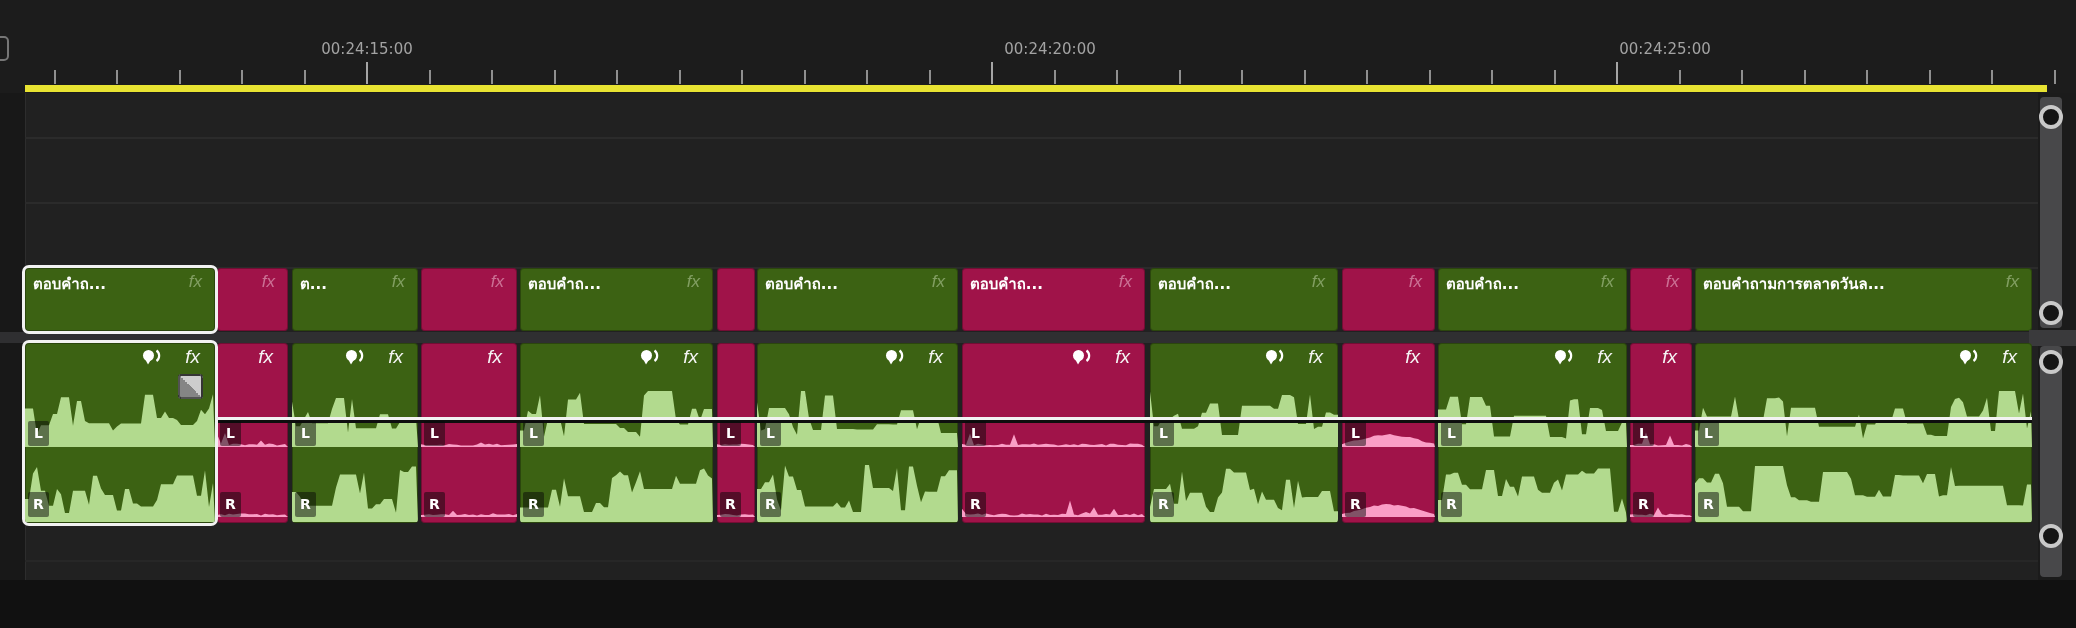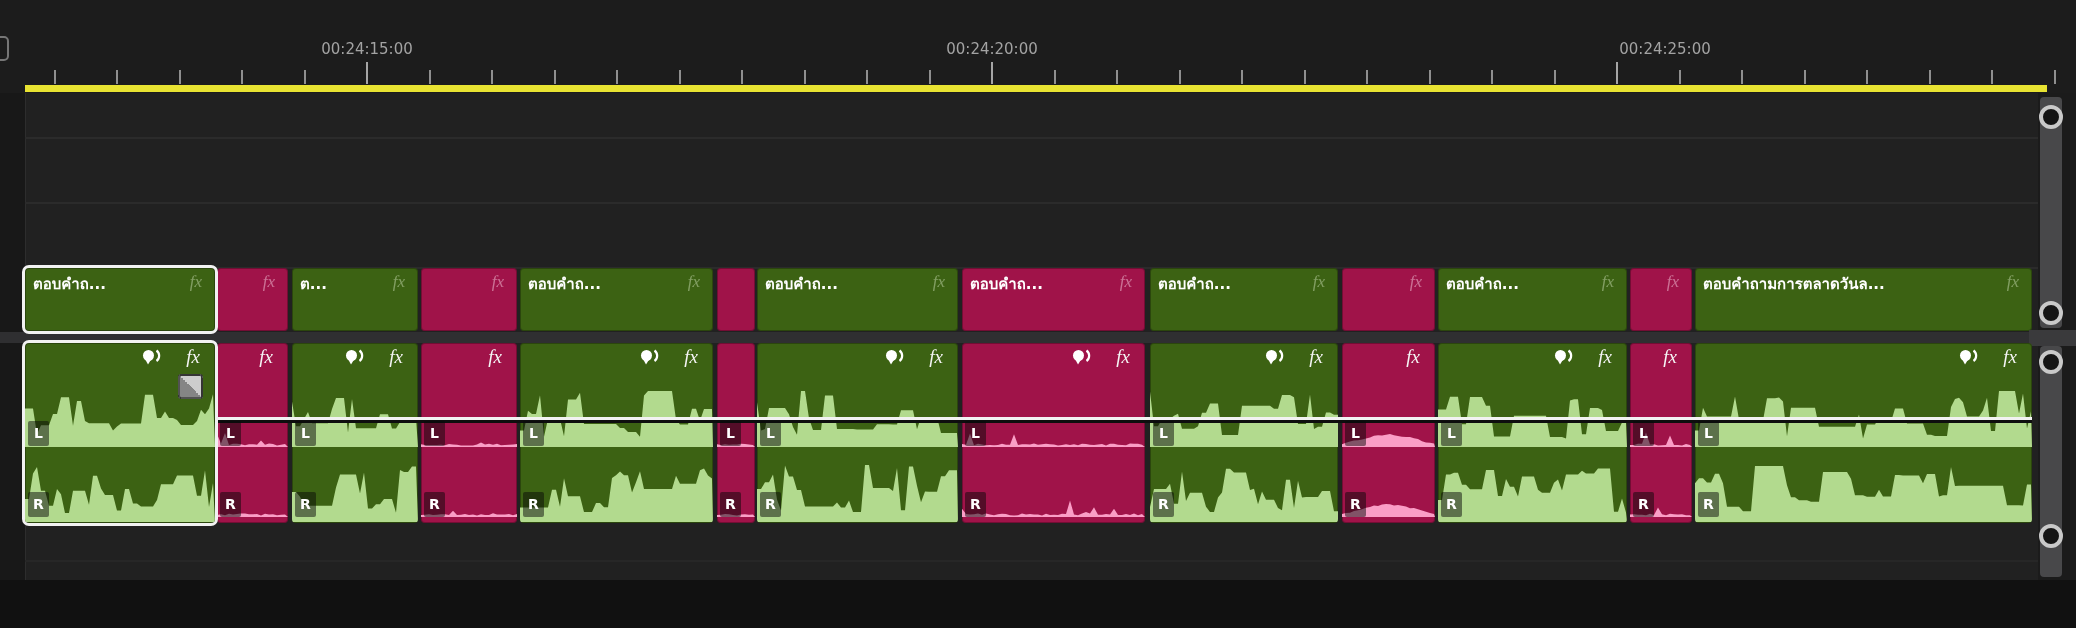--- a/index.html
+++ b/index.html
@@ -21,21 +21,21 @@
   .rowline{position:absolute;left:25px;width:2013px;height:2px;background:#2b2b2b;}
   #leftedge{left:25px;top:93px;width:1px;height:490px;background:#2d2d2d;}
   #va-strip{left:0;top:332px;width:2076px;height:11px;background:#2f2f31;}
   #va-block{left:2029px;top:330px;width:47px;height:16px;background:#3a3a3c;}
   
   .vclip{position:absolute;top:268px;height:63px;border-radius:4px;box-shadow:inset 0 0 0 1px rgba(0,0,0,.28);}
   .aclip{position:absolute;top:343px;height:180px;border-radius:4px;box-shadow:inset 0 0 0 1px rgba(0,0,0,.28);overflow:hidden;}
   .green{background:#3c6213;} .magenta{background:#a01349;}
   .selected{outline:3px solid #f2f2f2;outline-offset:0;z-index:7;}
   .vlabel{position:absolute;left:8px;top:4px;color:#fff;font-size:15px;font-weight:bold;white-space:nowrap;overflow:hidden;max-width:82%;}
-  .fx{font-style:italic;font-family:Liberation Serif, serif;font-size:17px;}
+  .fx{font-style:italic;font-family:Liberation Sans, sans-serif;font-size:17px;}
   .vfx{position:absolute;right:13px;top:4px;}
   .vfx.on-green{color:rgba(216,232,196,.45);}
   .vfx.on-magenta{color:rgba(247,205,223,.5);}
   .afx{position:absolute;right:15px;top:3px;color:#f5f5f5;font-size:19px;}
   .speech{position:absolute;right:52px;top:6px;width:22px;height:17px;}
   .chbadge{position:absolute;left:3px;width:21px;height:25px;background:rgba(8,8,8,.5);color:#fff;
            font-size:14px;font-weight:bold;line-height:25px;text-align:center;border-radius:2px;z-index:6;}
   .chbadge.L{top:78px;} .chbadge.R{top:149px;}
   .wsvg{position:absolute;left:0;}
   .graybadge{position:absolute;right:12px;top:31px;width:21px;height:21px;border:2px solid rgba(0,0,0,.6);border-radius:3px;
@@ -50,21 +50,21 @@
   #below1{left:0;top:609px;width:2076px;height:4px;background:#232325;}
   #below2{left:0;top:613px;width:2076px;height:15px;background:#191919;}
 </style>
 </head>
 <body>
 
 <div id="stage">
 
   <div id="ruler" class="abs">
       <div class="tlabel" style="left: 367px;">00:24:15:00</div>
-      <div class="tlabel" style="left: 992px;">00:24:20:00</div>
+      <div class="tlabel" style="left: 1050px;">00:24:20:00</div>
       <div class="tlabel" style="left: 1665px;">00:24:25:00</div>
       <div class="tick minor" style="left: 53.5px;"></div>
       <div class="tick minor" style="left: 116px;"></div>
       <div class="tick minor" style="left: 178.5px;"></div>
       <div class="tick minor" style="left: 241px;"></div>
       <div class="tick minor" style="left: 303.5px;"></div>
       <div class="tick major" style="left: 366px;"></div>
       <div class="tick minor" style="left: 428.5px;"></div>
       <div class="tick minor" style="left: 491px;"></div>
       <div class="tick minor" style="left: 553.5px;"></div>

